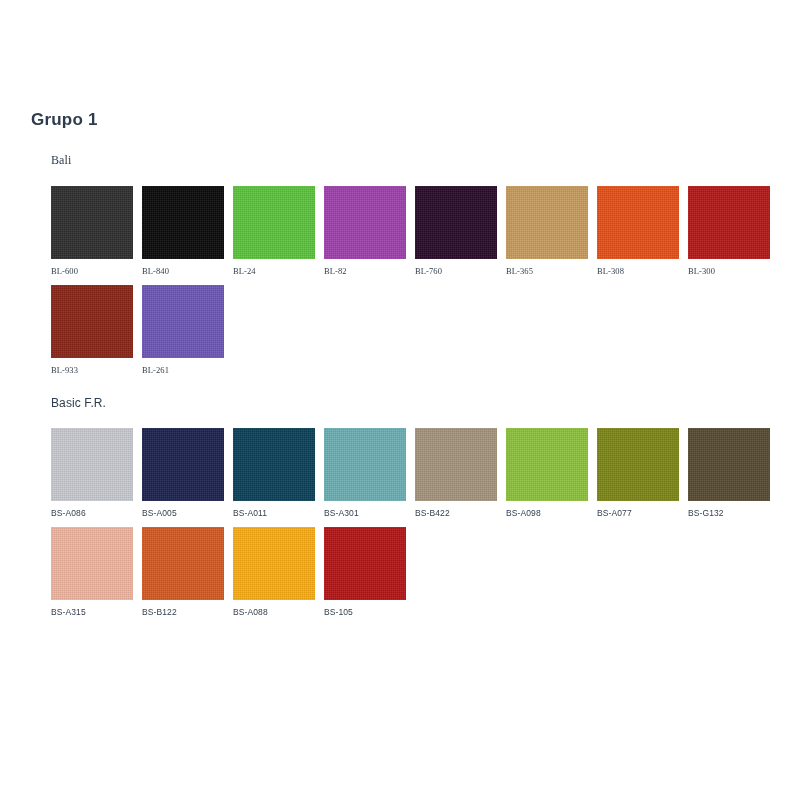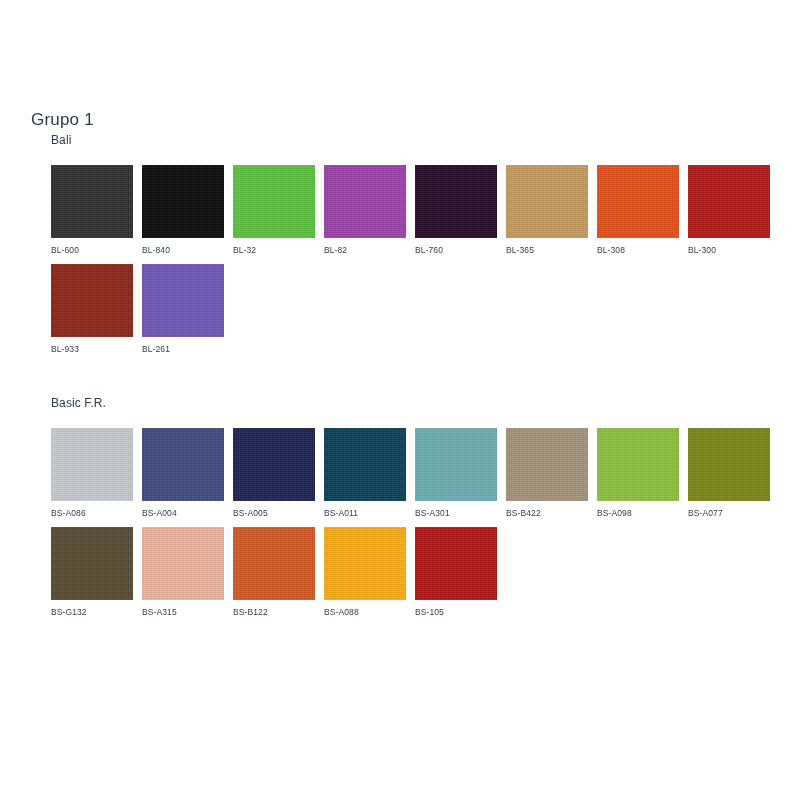--- a/index.html
+++ b/index.html
@@ -19,21 +19,21 @@
     width: 800px;
     height: 800px;
     background: #ffffff;
     box-sizing: border-box;
   }
   .group-title {
     position: absolute;
     left: 31px;
     top: 110px;
     font-size: 17px;
-    font-weight: 400;
+    font-weight: 700;
     letter-spacing: 0.2px;
     color: #2e3d4d;
     white-space: nowrap;
     text-align: center;
   }
   .collection {
     position: absolute;
     left: 51px;
   }
   .collection-title {
@@ -72,21 +72,21 @@
     opacity: 0.9;
   }
   .swatch-label {
     font-size: 8.5px;
     line-height: 1;
     color: #33414f;
     letter-spacing: 0.1px;
     padding-top: 8px;
     white-space: nowrap;
   }
-  .collection-bali { top: 133px; }
+  .collection-bali { top: 153px; font-family: Liberation Serif, serif; }
   .collection-basic { top: 396px; }
 </style>
 </head>
 <body>
 
 <div class="page">
 
   <div class="group-title">Grupo 1</div>
 
   <div class="collection collection-bali">
@@ -95,21 +95,21 @@
         <div class="swatch-cell">
           <div class="swatch-chip" style="background-color: rgb(47, 47, 47);"></div>
           <div class="swatch-label">BL-600</div>
         </div>
         <div class="swatch-cell">
           <div class="swatch-chip" style="background-color: rgb(11, 11, 11);"></div>
           <div class="swatch-label">BL-840</div>
         </div>
         <div class="swatch-cell">
           <div class="swatch-chip" style="background-color: rgb(92, 194, 63);"></div>
-          <div class="swatch-label">BL-32</div>
+          <div class="swatch-label">BL-24</div>
         </div>
         <div class="swatch-cell">
           <div class="swatch-chip" style="background-color: rgb(156, 66, 170);"></div>
           <div class="swatch-label">BL-82</div>
         </div>
         <div class="swatch-cell">
           <div class="swatch-chip" style="background-color: rgb(42, 13, 42);"></div>
           <div class="swatch-label">BL-760</div>
         </div>
         <div class="swatch-cell">
@@ -134,24 +134,20 @@
         </div>
       </div>
   </div>
 
   <div class="collection collection-basic">
     <div class="collection-title">Basic F.R.</div>
     <div class="swatch-grid">
         <div class="swatch-cell">
           <div class="swatch-chip" style="background-color: rgb(198, 200, 206);"></div>
           <div class="swatch-label">BS-A086</div>
-        </div>
-        <div class="swatch-cell">
-          <div class="swatch-chip" style="background-color: rgb(65, 74, 126);"></div>
-          <div class="swatch-label">BS-A004</div>
         </div>
         <div class="swatch-cell">
           <div class="swatch-chip" style="background-color: rgb(30, 35, 80);"></div>
           <div class="swatch-label">BS-A005</div>
         </div>
         <div class="swatch-cell">
           <div class="swatch-chip" style="background-color: rgb(13, 65, 89);"></div>
           <div class="swatch-label">BS-A011</div>
         </div>
         <div class="swatch-cell">

